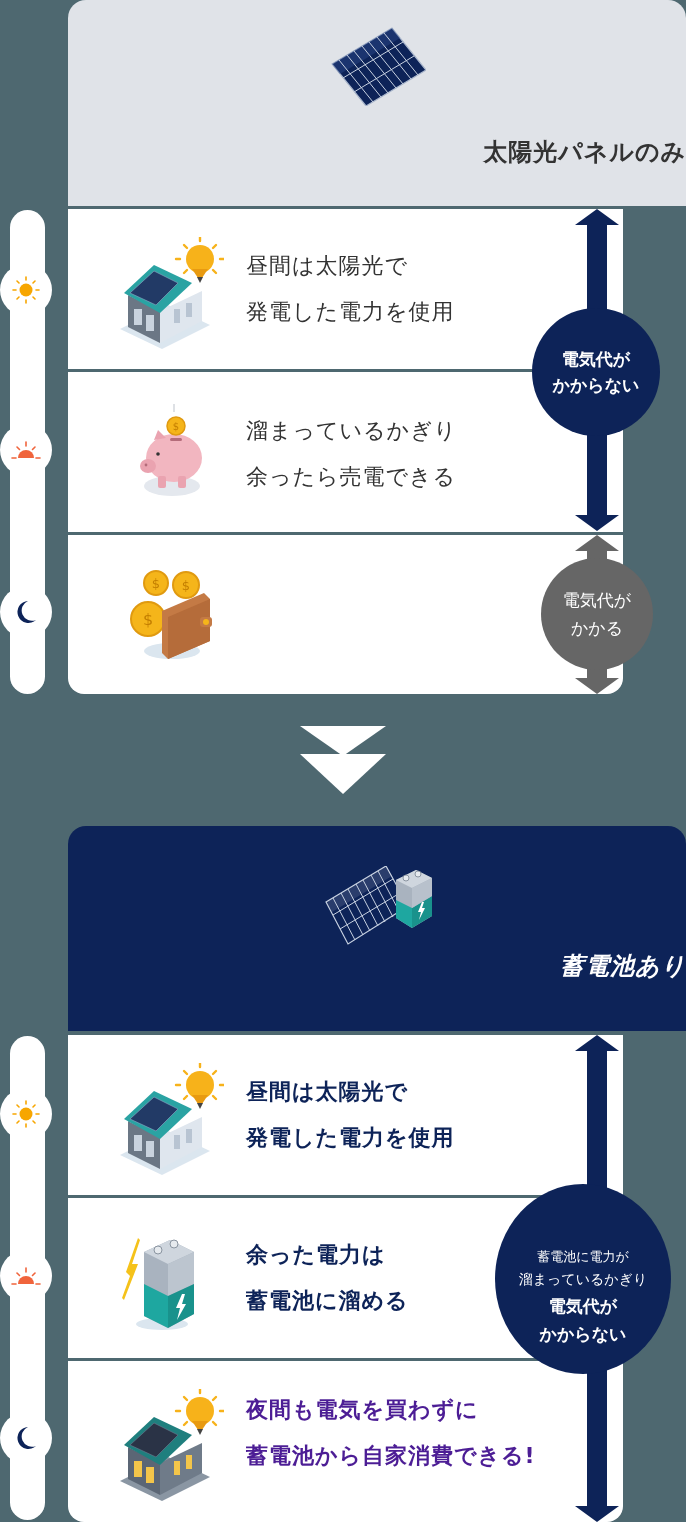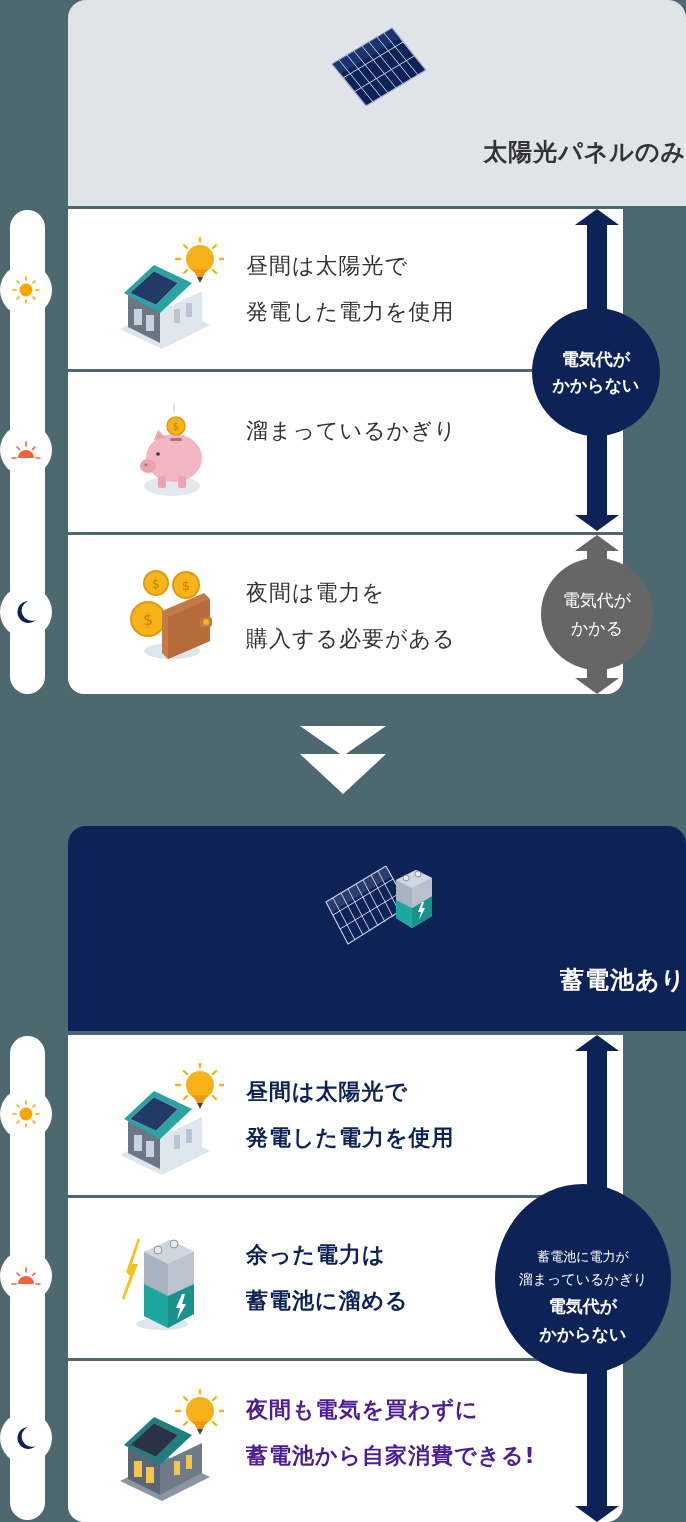--- a/index.html
+++ b/index.html
@@ -120,41 +120,38 @@
     <rect x="20" y="72" width="8" height="12" rx="2" fill="#eaa3b0"></rect>
       <rect x="40" y="72" width="8" height="12" rx="2" fill="#eaa3b0"></rect>
     <circle cx="20" cy="50" r="1.8" fill="#333"></circle>
     <rect x="32" y="34" width="12" height="3" rx="1.5" fill="#b46c7a"></rect>
     <circle cx="38" cy="22" r="9" fill="#f5b51a" stroke="#e09a10" stroke-width="1.5"></circle>
     <text x="38" y="26" font-size="10" text-anchor="middle" fill="#c47f00" font-family="DejaVu Sans, sans-serif">$</text>
     <line x1="36" y1="0" x2="36" y2="8" stroke="#d0d4da" stroke-width="1.4"></line>
   </svg>
   <div class="row-text" style="top:36px; color:#333333;">
     <span>溜まっているかぎり</span>
+    <span>余ったら売電できる</span>
   </div>
 </div>
 
 <div class="row" style="top:535px; height:159px; border-radius:0 0 16px 16px;">
   <svg class="illus" style="left:60px; top:32px;" width="88" height="96" viewBox="0 0 88 96">
     <ellipse cx="44" cy="84" rx="28" ry="8" fill="#dbe6ef"></ellipse>
     <circle cx="28" cy="16" r="12" fill="#f5b51a" stroke="#e09a10" stroke-width="2"></circle>
     <text x="28" y="21" font-size="13" text-anchor="middle" fill="#c47f00" font-family="DejaVu Sans, sans-serif">$</text>
     <circle cx="58" cy="18" r="13" fill="#f5b51a" stroke="#e09a10" stroke-width="2"></circle>
     <text x="58" y="23" font-size="13" text-anchor="middle" fill="#c47f00" font-family="DejaVu Sans, sans-serif">$</text>
     <circle cx="20" cy="52" r="17" fill="#f5b51a" stroke="#e09a10" stroke-width="2"></circle>
     <text x="20" y="58" font-size="16" text-anchor="middle" fill="#c47f00" font-family="DejaVu Sans, sans-serif">$</text>
     <polygon points="34,44 76,26 82,32 82,74 40,92 34,86" fill="#c47a45"></polygon>
     <polygon points="40,50 82,32 82,74 40,92" fill="#b56c3a"></polygon>
     <rect x="72" y="50" width="12" height="10" rx="3" fill="#c47a45"></rect>
     <circle cx="78" cy="55" r="3" fill="#f5b51a"></circle>
   </svg>
-  <div class="row-text" style="top:35px; color:#333333;">
-    <span>夜間は電力を</span>
-    <span>購入する必要がある</span>
-  </div>
 </div>
 
 <svg class="arrow" style="left:572px; top:209px;" width="50" height="322" viewBox="0 0 50 322">
   <polygon points="25,0 47,16 35,16 35,306 47,306 25,322 3,306 15,306 15,16 3,16" fill="#0d2358"></polygon>
 </svg>
 <div class="cost-circle" style="left:532px; top:308px; width:128px; height:128px; background:#0d2358; font-size:17px; font-weight:bold; line-height:26px;">
   <span>電気代が</span>
   <span>かからない</span>
 </div>
 
@@ -188,21 +185,21 @@
     </g>
     <polygon points="72,14 92,4 108,12 108,50 88,62 72,52" fill="#a9b3bf"></polygon>
     <polygon points="72,14 88,22 108,12 92,4" fill="#cfd6de"></polygon>
     <polygon points="72,34 88,42 88,62 72,52" fill="#1ea7a0"></polygon>
     <polygon points="88,42 108,30 108,50 88,62" fill="#19928c"></polygon>
     <polygon points="88,22 108,12 108,30 88,42" fill="#b8c1cc"></polygon>
     <circle cx="82" cy="12" r="3" fill="#e6eaee" stroke="#8a94a0"></circle>
       <circle cx="94" cy="8" r="3" fill="#e6eaee" stroke="#8a94a0"></circle>
     <polygon points="98,36 94,46 97,46 95,54 101,42 98,42 100,36" fill="#ffffff"></polygon>
   </svg>
-  <div class="card-title" style="top:138px; color:#ffffff;">蓄電池あり</div>
+  <div class="card-title" style="top:124px; color:#ffffff;font-style:italic;">蓄電池あり</div>
 </div>
 
 <div class="timeline" style="top:1036px; height:484px;"></div>
 <div class="time-badge" style="top:1088px;">
   <svg width="30" height="30" viewBox="0 0 30 30">
     <circle cx="15" cy="15" r="6.5" fill="#f7a600"></circle>
     <g stroke="#f7a600" stroke-width="1.6" stroke-linecap="round">
       <line x1="15" y1="2" x2="15" y2="5"></line>
         <line x1="15" y1="25" x2="15" y2="28"></line>
       <line x1="2" y1="15" x2="5" y2="15"></line>

